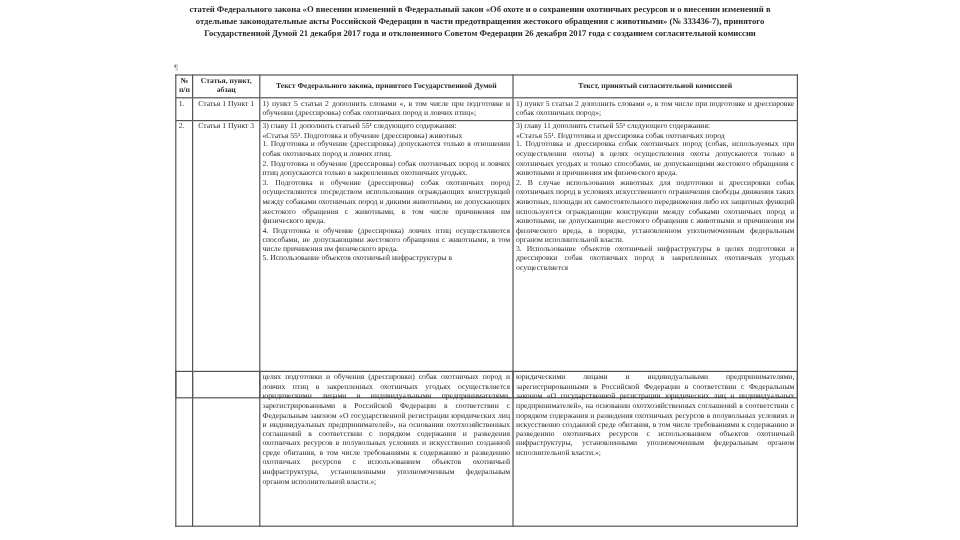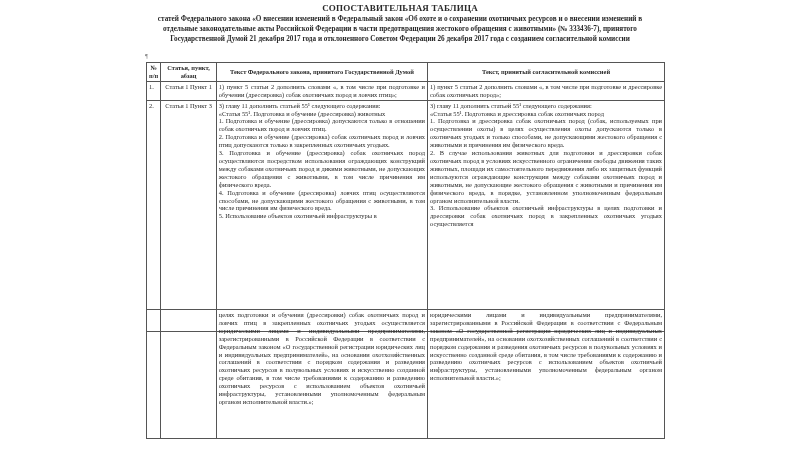--- a/index.html
+++ b/index.html
@@ -18,21 +18,20 @@
   .num { text-align:left; }
   .art { text-align:center; }
   .just p { margin:0; text-align:justify; }
   .r2 td { height:228px; }
   .p2 td { height:126px; border-top:1px solid #555; }
 </style>
 </head>
 <body>
 
 <div class="heading">
-  <div class="t1">СОПОСТАВИТЕЛЬНАЯ ТАБЛИЦА</div>
   <div class="t2">статей Федерального закона «О внесении изменений в Федеральный закон «Об охоте и о сохранении охотничьих ресурсов и о внесении изменений в отдельные законодательные акты Российской Федерации в части предотвращения жестокого обращения с животными» (№ 333436-7), принятого Государственной Думой 21 декабря 2017 года и отклоненного Советом Федерации 26 декабря 2017 года с созданием согласительной комиссии</div>
 </div>
 <div class="marker">¶</div>
 
 <table id="t1">
   <colgroup>
       <col class="c1">
       <col class="c2">
       <col class="c3">
       <col class="c4">

